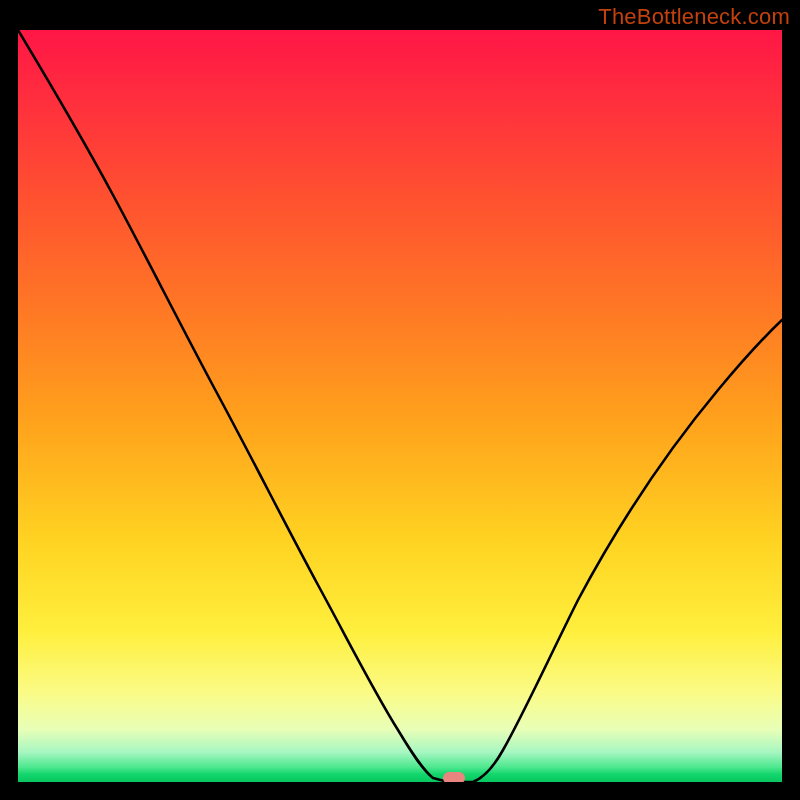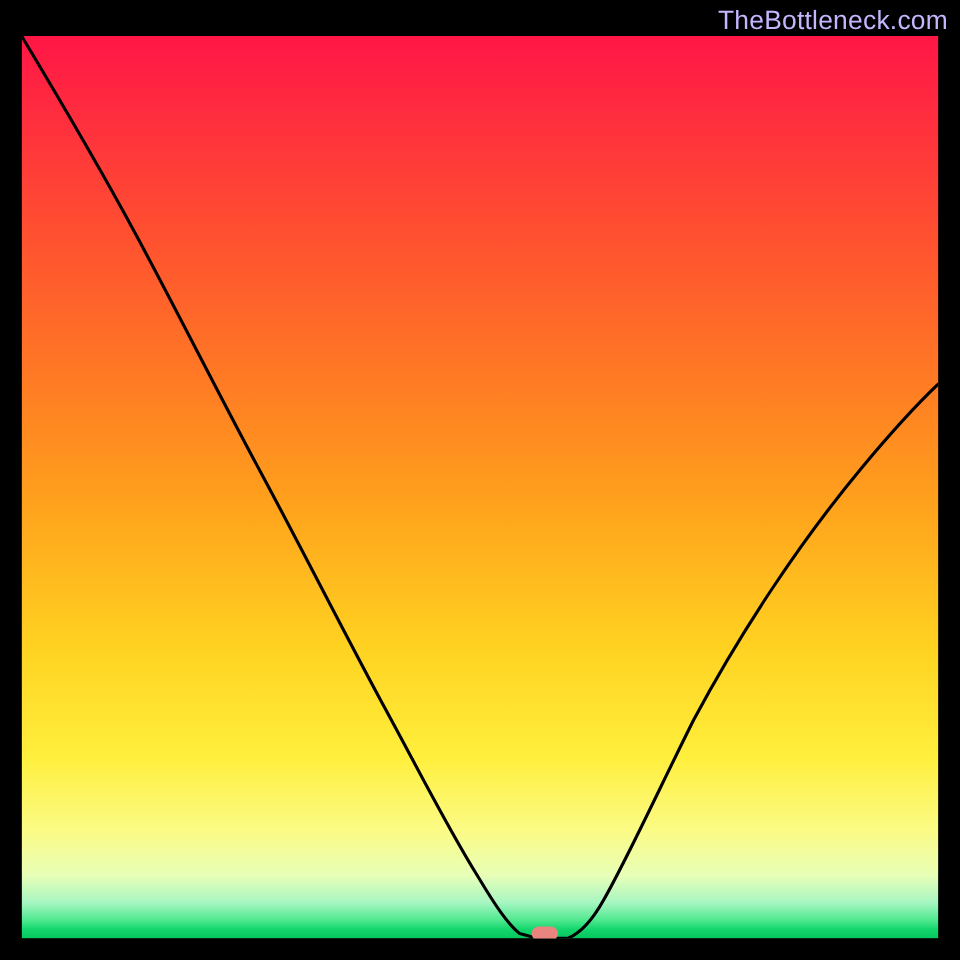--- a/index.html
+++ b/index.html
@@ -14,21 +14,21 @@
   .frame {
     position: relative;
     width: 800px;
     height: 800px;
     background: #000;
   }
   .watermark {
     position: absolute;
     top: 4px;
     right: 10px;
-    color: #c4b5fd;
+    color: #c2410c;
     font-size: 22px;
     font-weight: 500;
     letter-spacing: 0.2px;
     z-index: 10;
   }
   .plot-area {
     position: absolute;
     left: 18px;
     top: 30px;
     width: 764px;

